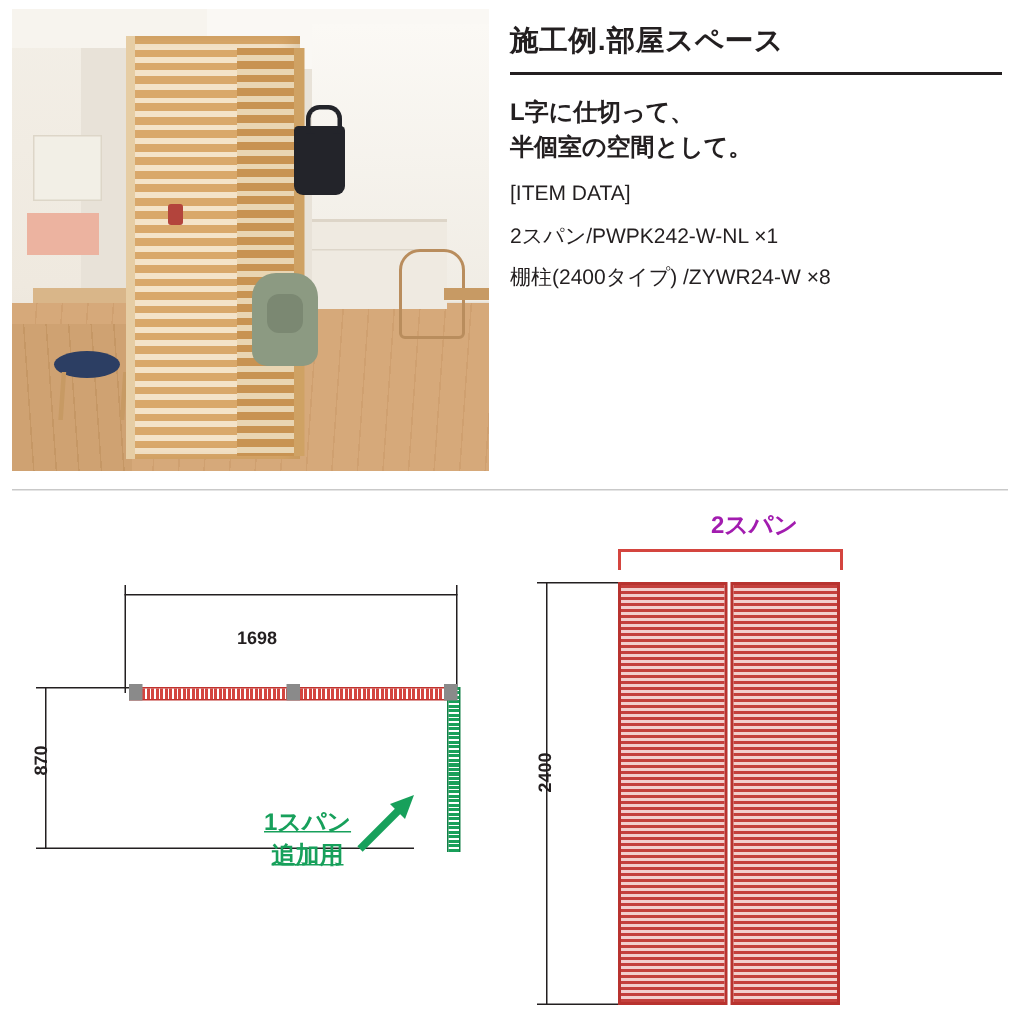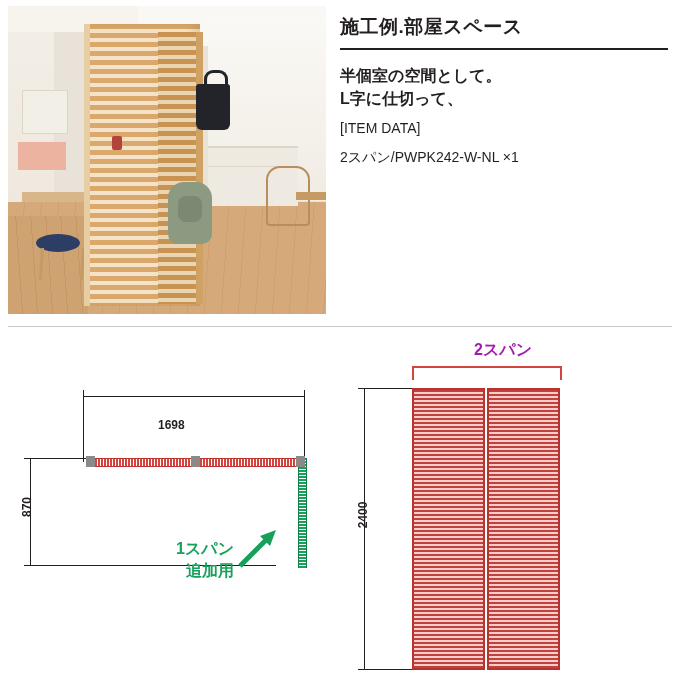--- a/index.html
+++ b/index.html
@@ -282,21 +282,22 @@
   }
   .joint {
     position:absolute; width:9px; height:11px; background:#8a8a8a; top:126px;
   }
   .j1 { left: 78px; }
   .j2 { left: 183px; }
   .j3 { left: 288px; }
   .plan-note {
     position:absolute; left:168px; top:208px;
     color:#17a05b; font-size:16px; font-weight:bold; line-height:1.35;
-    text-align:right;
+    text-align:center;
+    text-decoration:underline;
   }
   .arrow-green {
     position:absolute; left:228px; top:196px; width:44px; height:44px;
   }
 
   
   .elev {
     position:absolute; left:336px; top:0; width:344px; height:350px;
   }
   .span-label {
@@ -376,25 +377,26 @@
       <div class="ph-louver-frameR"></div>
       <div class="ph-shelfitem"></div>
       <div class="ph-bag"></div>
       <div class="ph-backpack"></div>
     </div>
 
     <div class="info">
       <h1 class="info-title">施工例.部屋スペース</h1>
       <hr class="rule">
       <div class="lead">
+        <div>L字に仕切って、</div>
         <div>半個室の空間として。</div>
-        <div>L字に仕切って、</div>
       </div>
       <p class="item-data-head">[ITEM DATA]</p>
       <p class="item-line">2スパン/PWPK242-W-NL ×1</p>
+      <p class="item-line">棚柱(2400タイプ) /ZYWR24-W ×8</p>
     </div>
   </div>
 
   <div class="divider"></div>
 
   <div class="bottom">
 
     <div class="plan">
       <div class="dim-top-label">1698</div>
       <div class="dim-top-line"></div>

